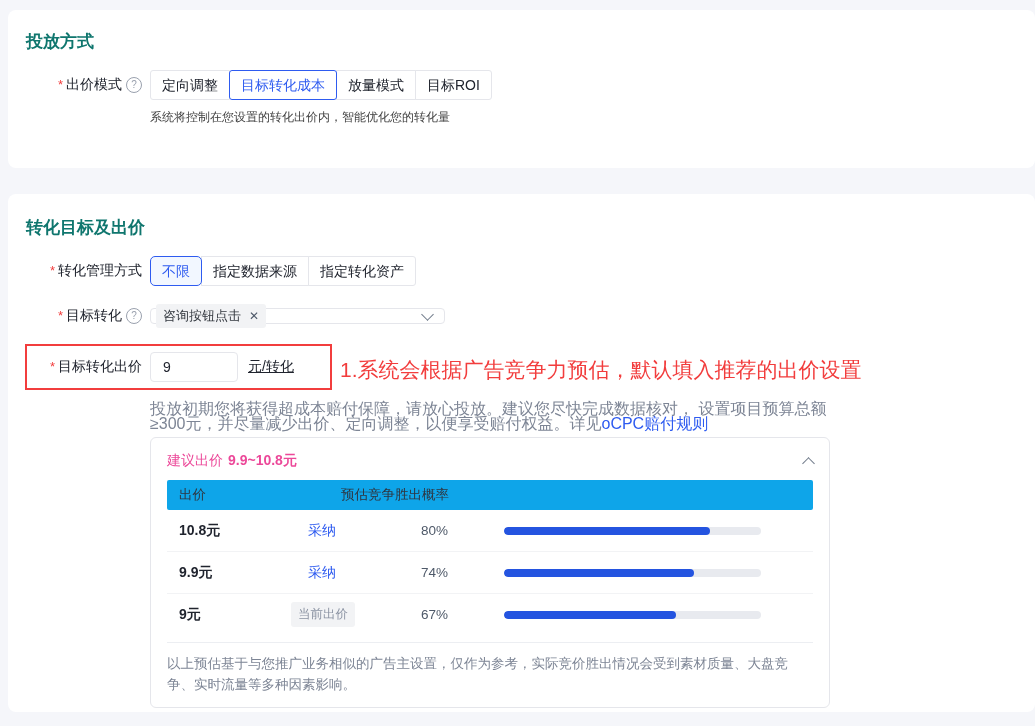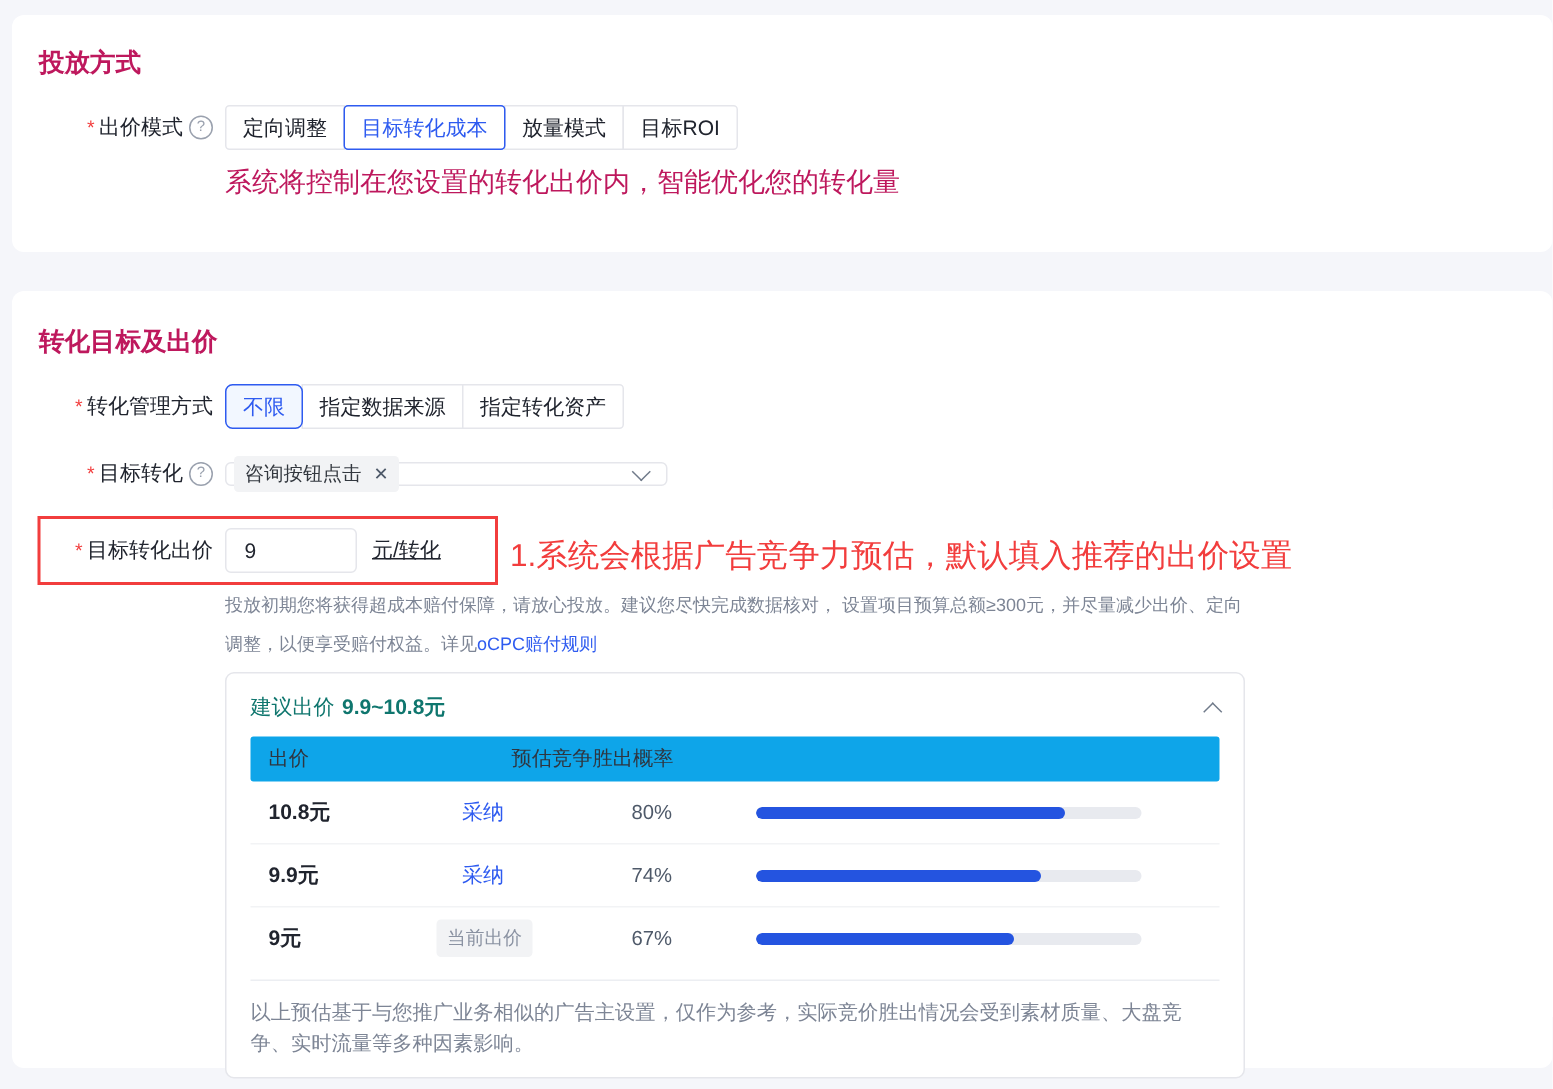--- a/index.html
+++ b/index.html
@@ -5,54 +5,54 @@
   html,body{margin:0;padding:0;}
   body{
     width:1035px;height:726px;overflow:hidden;
     background:#f5f6fa;
     font-family:"Liberation Sans","DejaVu Sans",sans-serif;
     color:#20242e;
   }
   .card{background:#fff;border-radius:8px;margin-left:8px;box-sizing:border-box;}
   #card1{margin-top:10px;height:158px;padding:20px 24px 0 18px;}
   #card2{margin-top:26px;height:518px;padding:22px 24px 0 18px;position:relative;}
-  .sec-title{font-size:17px;font-weight:700;color:#be185d;margin:0 0 16px;line-height:24px;}
+  .sec-title{font-size:17px;font-weight:700;color:#0f766e;margin:0 0 16px;line-height:24px;}
   .form-row{display:flex;align-items:center;}
   .f-label{width:116px;display:flex;justify-content:flex-end;align-items:center;font-size:14px;color:#20242e;flex:none;}
   .req{color:#f23d3d;margin-right:3px;font-size:13px;line-height:10px;}
   .help{width:14px;height:14px;border:1px solid #9aa1ae;border-radius:50%;color:#9aa1ae;font-size:10px;line-height:13px;text-align:center;margin-left:4px;flex:none;cursor:pointer;}
   .ctrl{margin-left:8px;}
   
   .seg{display:flex;}
   .seg-btn{height:30px;padding:0 11px;background:#fff;border:1px solid #e5e6eb;margin-left:-1px;font-size:14px;color:#20242e;cursor:pointer;position:relative;font-family:inherit;line-height:28px;}
   .seg-btn:first-child{margin-left:0;border-radius:3px 0 0 3px;}
   .seg-btn:last-child{border-radius:0 3px 3px 0;}
   .seg-btn.sel{color:#2e5bf0;border-color:#2e5bf0;z-index:2;border-radius:3px;}
   .seg-btn.sel-fill{background:#f2f7ff;border-radius:5px;}
-  .helper{margin:9px 0 0 124px;font-size:18px;color:#be185d;}
+  .helper{margin:9px 0 0 124px;font-size:12px;color:#404040;}
   
   .row-mgmt{margin-top:16px;}
   .row-target{margin-top:21px;}
   .row-bid{margin-top:27px;position:relative;}
   .dropdown{width:295px;height:16px;border:1px solid #e5e6eb;border-radius:4px;display:flex;align-items:center;padding:0 12px 0 5px;box-sizing:border-box;background:#fff;cursor:pointer;}
   .tag{background:#f2f3f5;border-radius:3px;padding:3px 7px;font-size:13px;color:#33383f;display:flex;align-items:center;}
   .tag-x{font-size:12px;color:#4e5969;cursor:pointer;margin-left:8px;font-style:normal;}
   .chv{display:inline-block;width:8px;height:8px;border-right:1.5px solid #707a8a;border-bottom:1.5px solid #707a8a;transform:rotate(45deg);margin-top:-3px;}
   .chv.up{transform:rotate(-135deg);margin-top:4px;}
   .dd-chv{margin-left:auto;}
   .bid-input{width:88px;height:30px;border:1px solid #e5e6eb;border-radius:4px;padding:0 12px;box-sizing:border-box;font-size:14px;color:#20242e;font-family:inherit;outline:none;background:#fff;}
   .unit{margin-left:10px;font-size:14px;color:#20242e;text-decoration:underline;}
   
   .red-box{position:absolute;left:-1px;top:-8px;width:303px;height:42px;border:2px solid #f23d3d;pointer-events:none;}
   .red-note{position:absolute;left:314px;top:4px;font-size:21px;font-weight:500;color:#f23d3d;white-space:nowrap;}
-  .para{margin:8px 0 0 124px;width:684px;font-size:12px;line-height:26px;color:#7d8595;}
+  .para{margin:19px 0 0 124px;width:684px;font-size:16px;line-height:15px;color:#7d8595;}
   .link{color:#2e5bf0;cursor:pointer;text-decoration:none;}
   
   .sug{margin:6px 0 0 124px;width:680px;border:1px solid #e5e6eb;border-radius:6px;box-sizing:border-box;padding:12px 16px 12px;background:#fff;}
-  .sug-head{display:flex;align-items:center;height:22px;font-size:14px;color:#0f766e;}
+  .sug-head{display:flex;align-items:center;height:22px;font-size:14px;color:#ec4899;}
   .sug-head .pfx{font-weight:500;}
   .sug-head .rng{font-weight:700;margin-left:5px;}
   .sug-head .head-chv{margin-left:auto;cursor:pointer;}
   .sug-thead{margin-top:8px;height:30px;background:#0ea5e9;display:flex;align-items:center;font-size:13.5px;color:#2f353f;border-radius:2px;padding-left:12px;box-sizing:border-box;}
   .th1{width:162px;}
   .sug-row{display:grid;grid-template-columns:72px 90px 43px 1fr;align-items:center;height:41px;border-bottom:1px solid #f2f3f5;padding-left:12px;gap:40px;}
   .sug-row:last-of-type{border-bottom:none;}
   .price{font-size:14px;font-weight:700;color:#20242e;}
   .act{width:62px;text-align:center;}
   .adopt{color:#2e5bf0;font-size:14px;cursor:pointer;}

